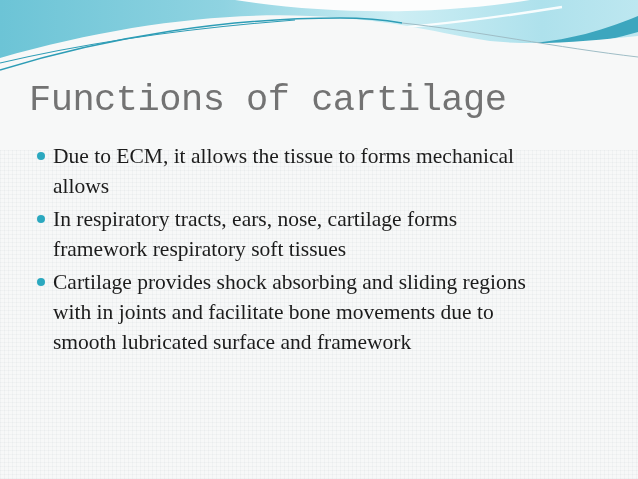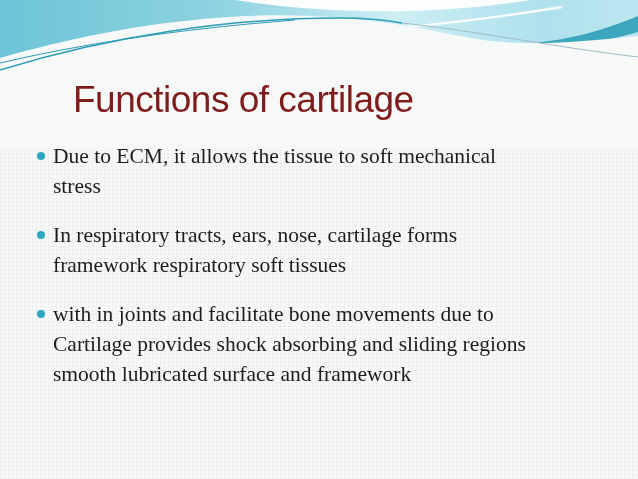--- a/index.html
+++ b/index.html
@@ -8,31 +8,31 @@
     background-color:#f7f8f8;
     background-image:
       repeating-linear-gradient(0deg, rgba(150,165,172,0.07) 0 1px, transparent 1px 4px),
       repeating-linear-gradient(90deg, rgba(150,165,172,0.07) 0 1px, transparent 1px 4px);
     font-family:"Liberation Sans", sans-serif;
   }
   .slide{position:absolute;inset:0;}
   .topwave{position:absolute;top:0;left:0;display:block;}
   .title{
     position:absolute;left:29px;top:78px;
-    font-family:Liberation Sans, sans-serif;
+    font-family:Liberation Mono, monospace;
     font-size:37px;line-height:44px;letter-spacing:-0.5px;
-    color:#7f1d1d;white-space:nowrap;margin-left:44px;
+    color:#737373;white-space:nowrap;
   }
   .bullets{position:absolute;left:36px;top:141px;width:580px;}
   .bullet{
     position:relative;padding-left:17px;
     font-family:"Liberation Serif", serif;
     font-size:21.5px;line-height:30px;color:#1c1c1c;
   }
-  .bullet + .bullet{margin-top:19px;}
+  .bullet + .bullet{margin-top:3px;}
   .dot{
     position:absolute;left:1px;top:11px;width:8px;height:8px;
     border-radius:50%;background:#2BA8BF;
   }
   .bl{white-space:nowrap;}
 </style>
 </head>
 <body>
 
 <div class="slide">
@@ -63,31 +63,31 @@
 
     <path d="M402,23 C470,30 560,48 638,57" fill="none" stroke="#9FBDC6" stroke-width="1"></path>
   </svg>
 
   <div class="title">Functions of cartilage</div>
 
   <div class="bullets">
 
     <div class="bullet">
       <span class="dot"></span>
-      <div class="bl">Due to ECM, it allows the tissue to soft mechanical</div>
-      <div class="bl">stress</div>
+      <div class="bl">Due to ECM, it allows the tissue to forms mechanical</div>
+      <div class="bl">allows</div>
     </div>
 
     <div class="bullet">
       <span class="dot"></span>
       <div class="bl">In respiratory tracts, ears, nose, cartilage forms</div>
       <div class="bl">framework respiratory soft tissues</div>
     </div>
 
     <div class="bullet">
       <span class="dot"></span>
+      <div class="bl">Cartilage provides shock absorbing and sliding regions</div>
       <div class="bl">with in joints and facilitate bone movements due to</div>
-      <div class="bl">Cartilage provides shock absorbing and sliding regions</div>
       <div class="bl">smooth lubricated surface and framework</div>
     </div>
 
   </div>
 </div>
 
 </body></html>

